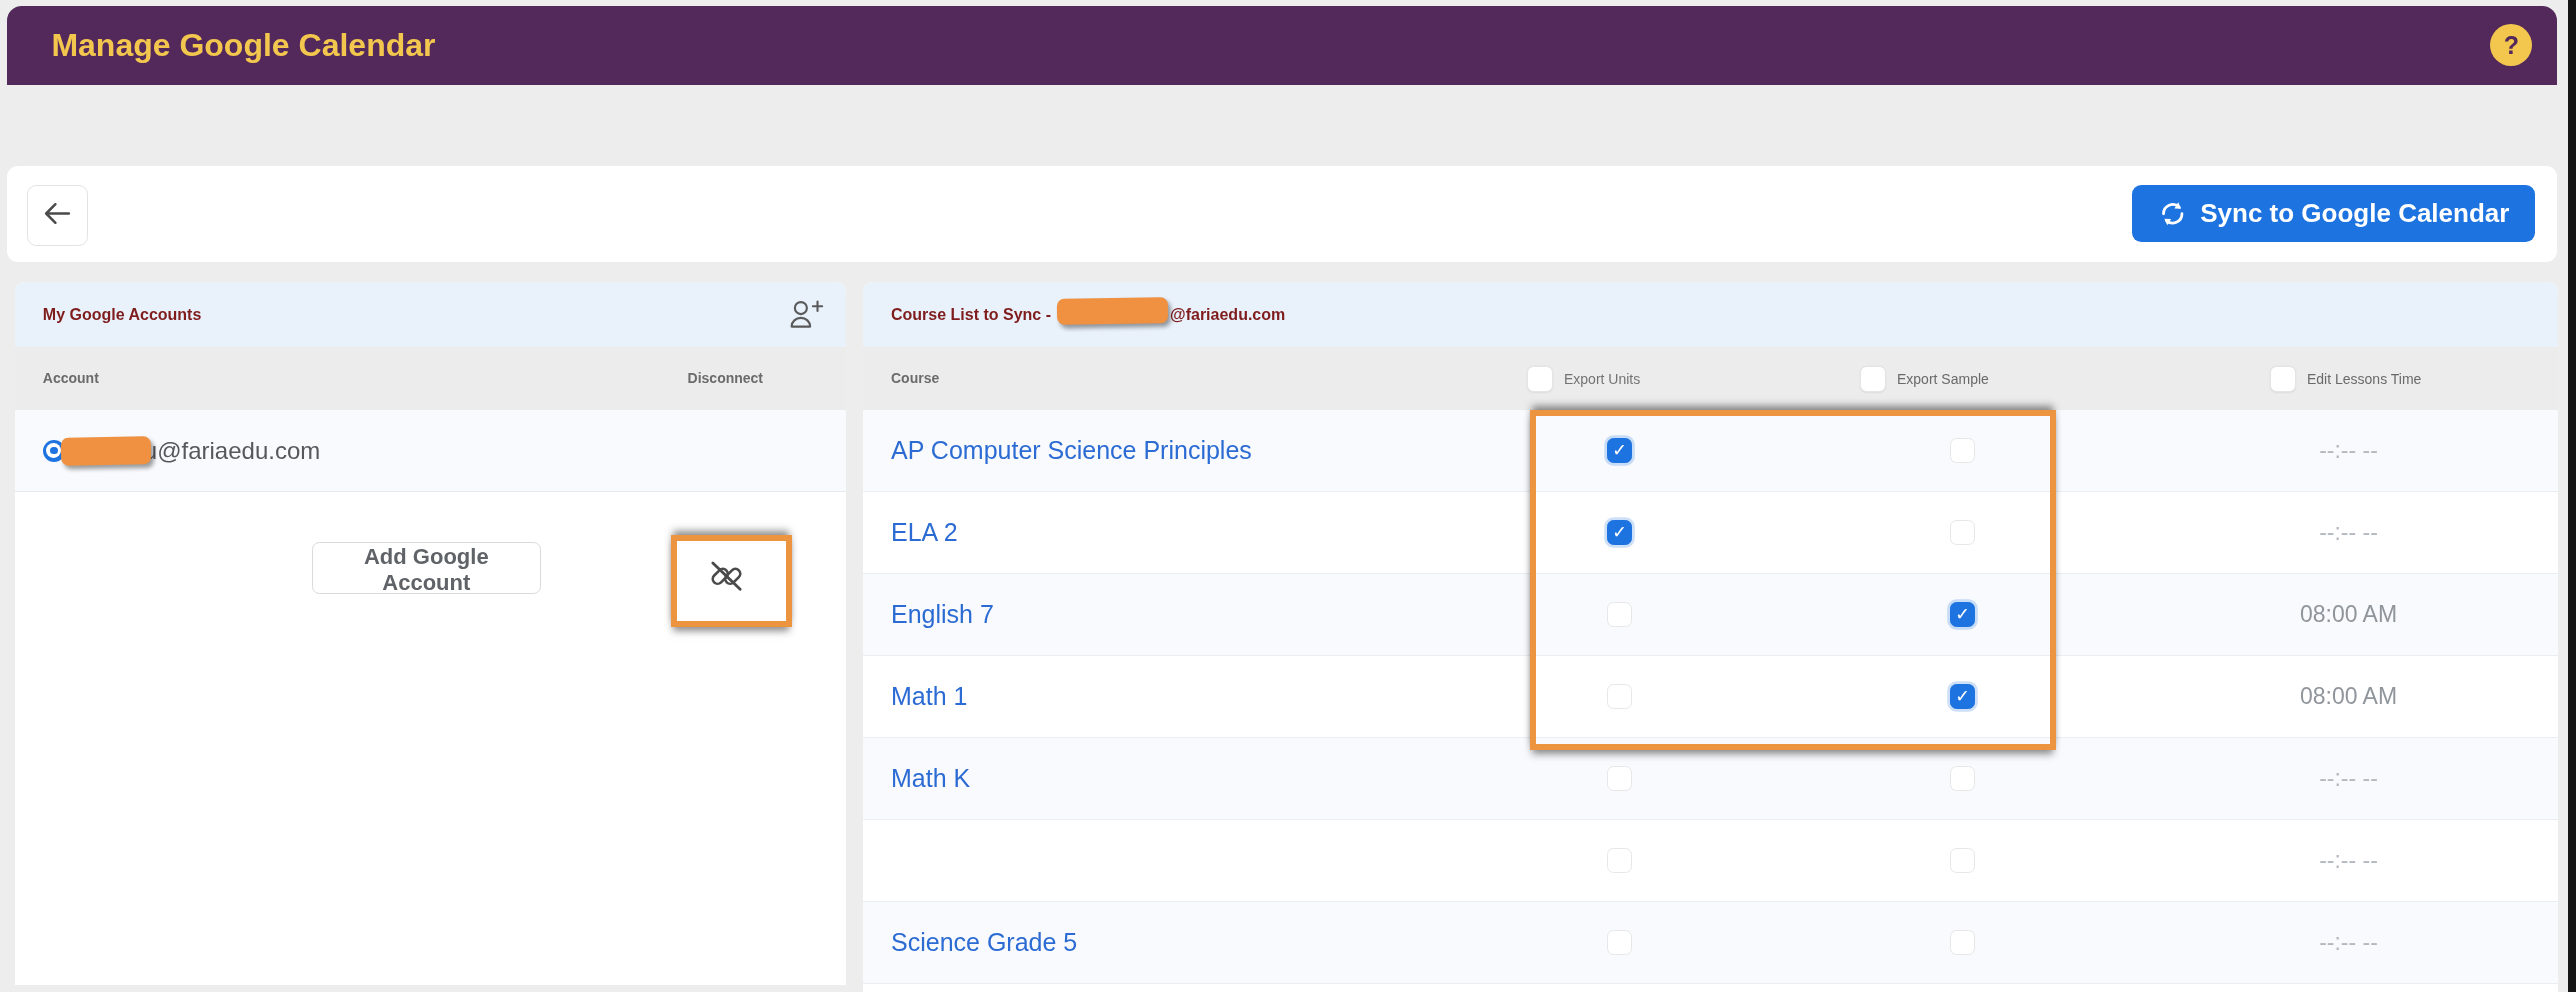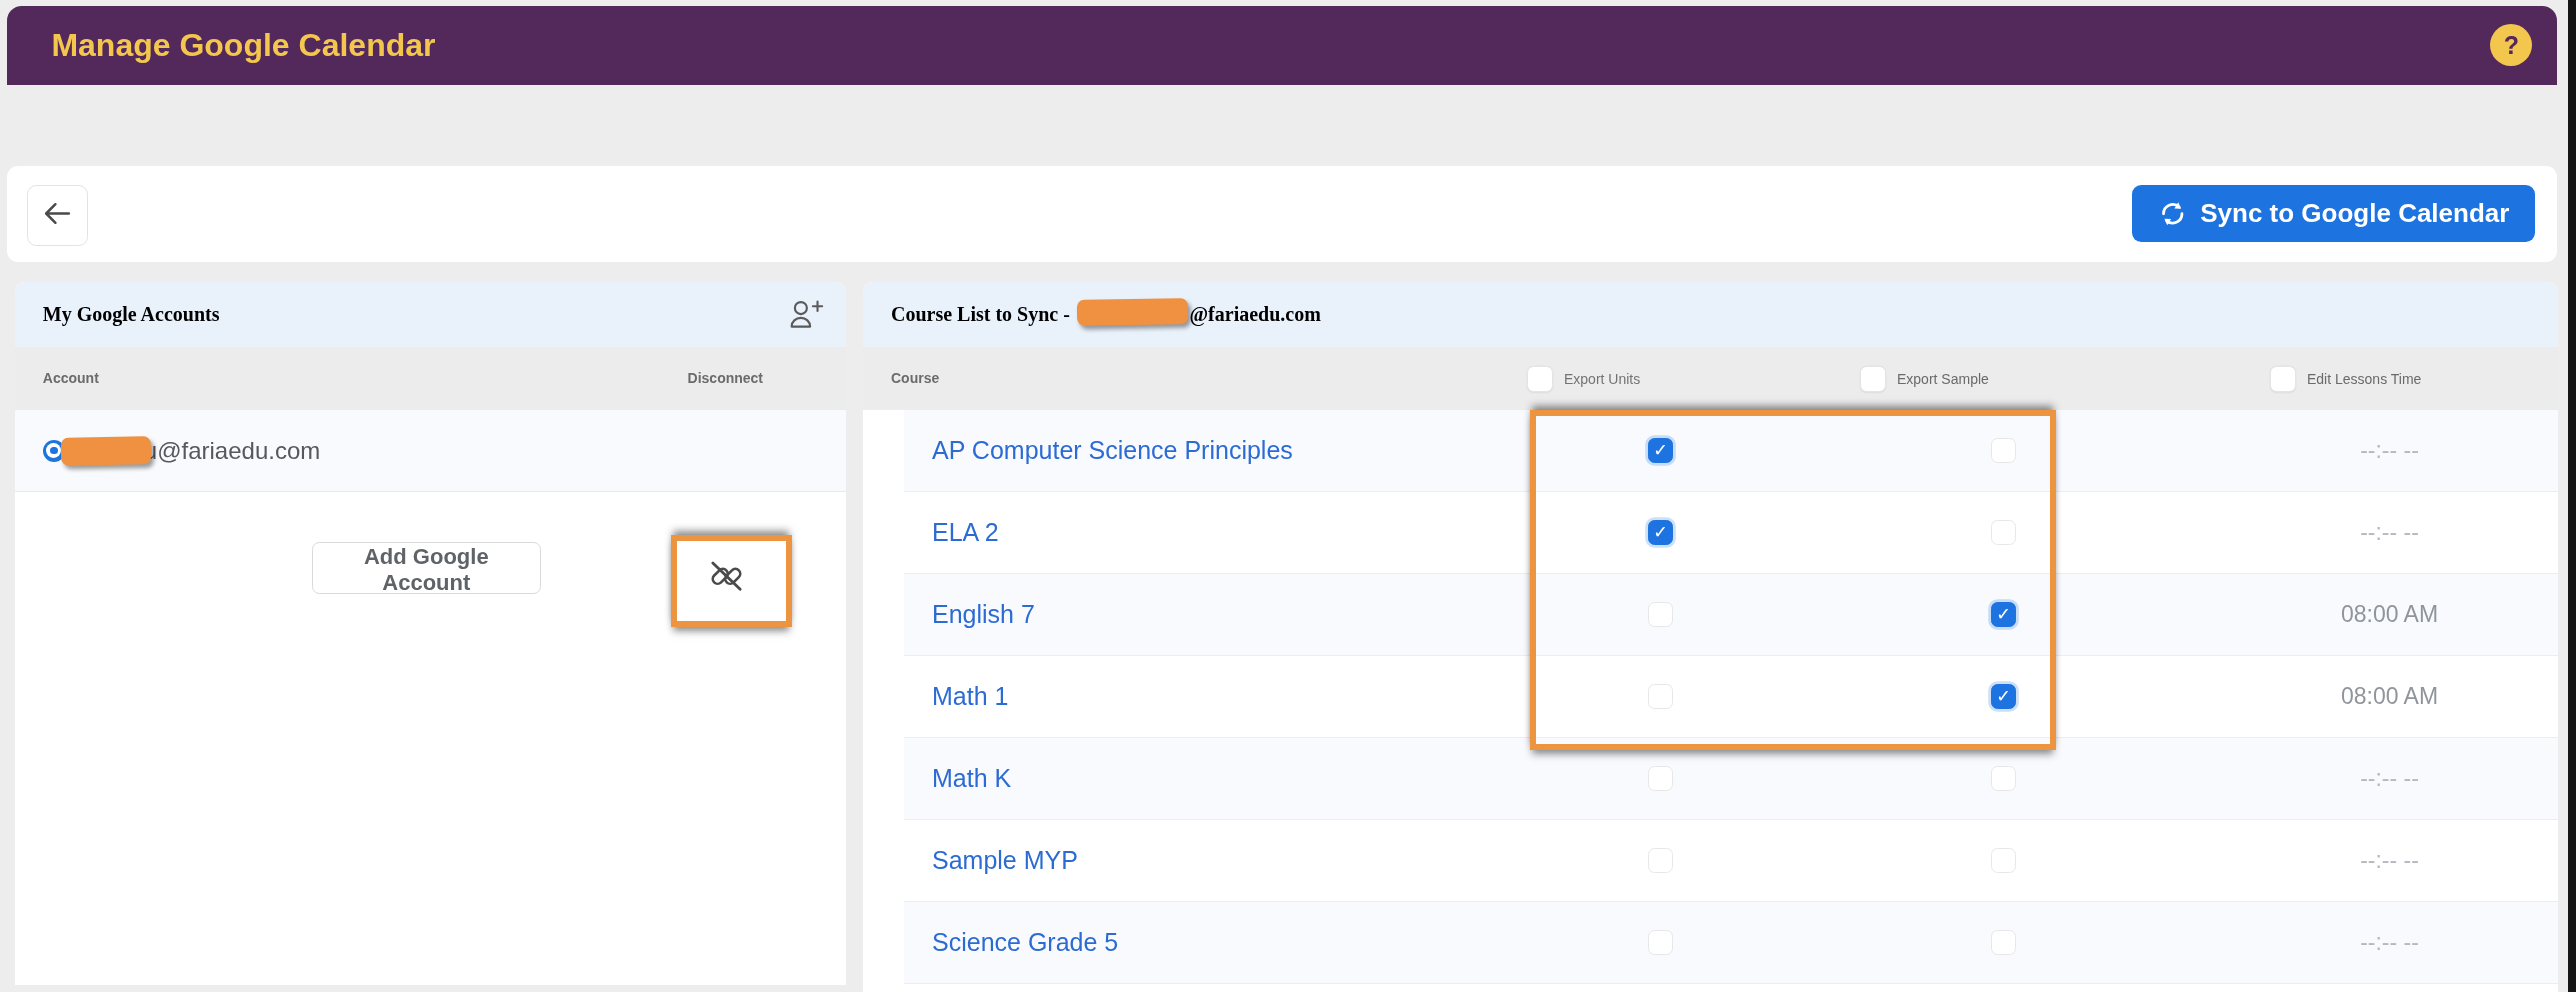--- a/index.html
+++ b/index.html
@@ -23,21 +23,21 @@
   
   .toolbar{position:absolute;left:7.4px;top:166px;width:2550px;height:96px;background:#fff;border-radius:11px;}
   .back-btn{position:absolute;left:20px;top:18.5px;width:59px;height:59px;background:#fff;border:1.8px solid #e3e3e3;border-radius:9.2px;display:flex;align-items:center;justify-content:center;cursor:pointer;}
   .sync-btn{position:absolute;right:22px;top:19.4px;height:57px;padding:0 26px;background:#1d73e0;border:none;border-radius:9.2px;display:flex;align-items:center;gap:13px;color:#fff;font-size:26px;font-weight:bold;cursor:pointer;}
 
   
   .panel{position:absolute;background:#fff;border-radius:9.2px 9.2px 0 0;}
   .panel-left{left:14.8px;top:282px;width:831px;height:703px;}
   .panel-right{left:863px;top:282px;width:1695px;height:710px;}
   .panel-head{height:65px;background:#e9f1fb;border-radius:9.2px 9.2px 0 0;position:relative;}
-  .panel-title{position:absolute;left:28px;top:0;line-height:65px;font-size:20px;font-weight:bold;color:#000000;white-space:nowrap;font-family:Liberation Serif, serif;}
+  .panel-title{position:absolute;left:28px;top:0;line-height:65px;font-size:16px;font-weight:bold;color:#7f1d1d;white-space:nowrap;}
   .thead{height:63px;background:#ececec;position:relative;color:#6b6b6b;font-size:14px;font-weight:bold;}
   .thead .cell{position:absolute;top:0;line-height:63px;}
 
   
   .col-account{left:28px;}
   .col-disconnect{left:656px;width:109px;text-align:center;}
   .account-row{position:relative;height:81px;background:#f8fafd;border-bottom:0.9px solid #e3eaf1;}
   .radio{position:absolute;left:28px;top:29.5px;width:22px;height:22px;border-radius:50%;background:#1d73e0;cursor:pointer;}
   .radio .r-mid{position:absolute;left:3.7px;top:3.7px;width:14.8px;height:14.8px;border-radius:50%;background:#fff;}
   .radio .r-dot{position:absolute;left:7.4px;top:7.4px;width:7.4px;height:7.4px;border-radius:50%;background:#1d73e0;}
@@ -47,21 +47,21 @@
   
   .hgroup{position:absolute;top:0;height:63px;display:flex;align-items:center;gap:11px;}
   .hg-units{left:664px;} .hg-lessons{left:997px;} .hg-time{left:1407px;}
 
   
   .cb{width:25px;height:25px;border-radius:6.5px;background:#fff;border:1.8px solid #e7e7e7;box-sizing:border-box;cursor:pointer;text-align:center;line-height:22px;font-size:17.5px;color:#fff;}
   .cb.header{width:26px;height:26px;border:0.9px solid #e4e4e4;box-shadow:0 0.9px 1.8px rgba(0,0,0,.07);}
   .cb.checked{background:#1d73e0;border-color:#1d73e0;box-shadow:0 0 0 2.8px rgba(29,115,224,.22);}
 
   
-  .course-row{position:relative;height:81px;border-bottom:0.9px solid #e8eef4;margin-left:41px;}
+  .course-row{position:relative;height:81px;border-bottom:0.9px solid #e8eef4;}
   .course-row.odd{background:#f8fafd;} .course-row.even{background:#fff;}
   .course-link{position:absolute;left:28px;top:0;line-height:81px;font-size:25px;color:#2b6bd3;cursor:pointer;white-space:nowrap;}
   .row-cb{position:absolute;top:28px;}
   .cb-units{left:744px;} .cb-lessons{left:1087px;}
   .lesson-time{position:absolute;left:1347px;top:0;width:277px;text-align:center;line-height:81px;font-size:23px;color:#8f959b;cursor:pointer;}
   .lesson-time.placeholder{color:#b4b9bf;}
 
   
   .hl-rect{position:absolute;border:6.5px solid #ec9440;background:transparent;pointer-events:none;z-index:6;box-shadow:0 5.5px 7.4px -1.8px rgba(45,45,45,.55),0 -5.5px 7.4px -1.8px rgba(45,45,45,.55);}
   .hl-big{left:667px;top:128px;width:514px;height:328px;}
@@ -189,21 +189,20 @@
     <span class="cb row-cb cb-lessons checked">✓</span>
     <span class="lesson-time">08:00 AM</span>
   </div>
         <div class="course-row odd">
     <span class="course-link">Math K</span>
     <span class="cb row-cb cb-units"></span>
     <span class="cb row-cb cb-lessons"></span>
     <span class="lesson-time placeholder">--:-- --</span>
   </div>
         <div class="course-row even">
-    <span class="course-link">Sample MYP</span>
     <span class="cb row-cb cb-units"></span>
     <span class="cb row-cb cb-lessons"></span>
     <span class="lesson-time placeholder">--:-- --</span>
   </div>
         <div class="course-row odd">
     <span class="course-link">Science Grade 5</span>
     <span class="cb row-cb cb-units"></span>
     <span class="cb row-cb cb-lessons"></span>
     <span class="lesson-time placeholder">--:-- --</span>
   </div>

